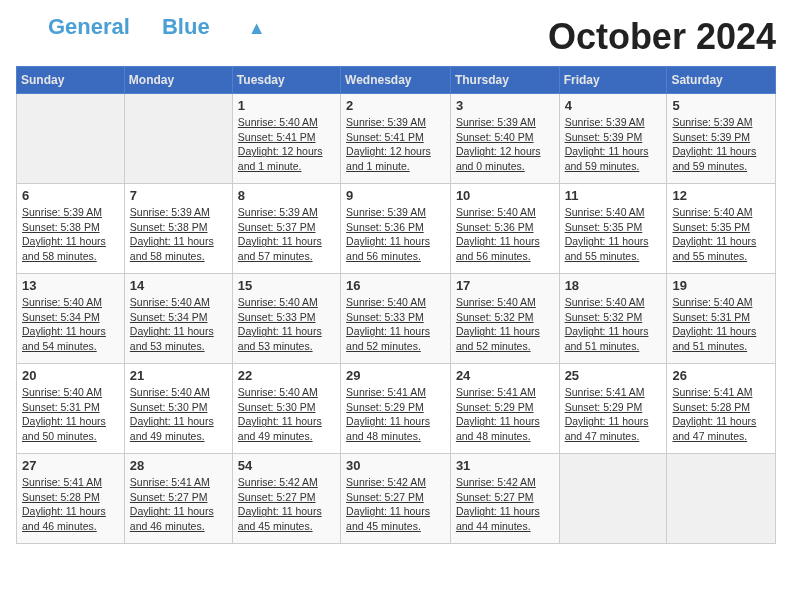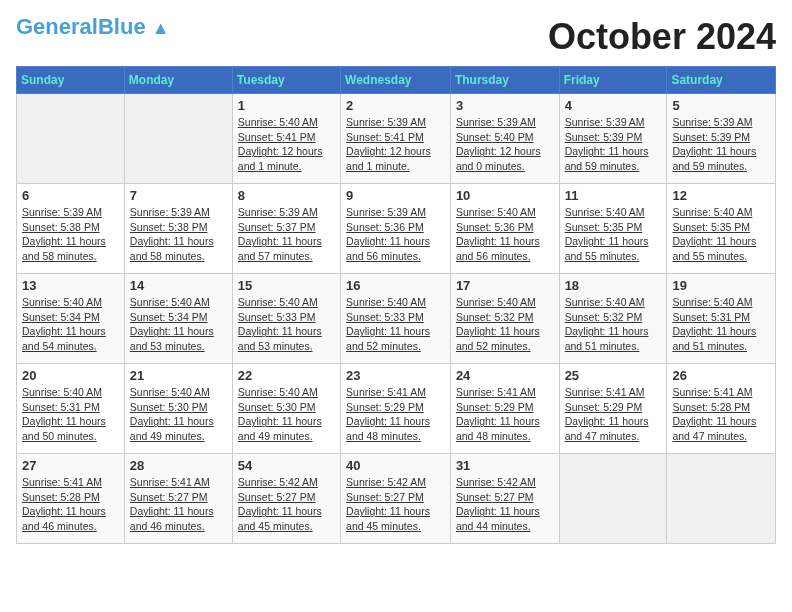--- a/index.html
+++ b/index.html
@@ -22,41 +22,42 @@
       align-items: flex-start;
     }
     .logo-text {
       font-size: 22px;
       font-weight: bold;
       color: #1a3a6b;
       line-height: 1;
     }
     .logo-text span {
       color: #4a9fd4;
+      margin-left: 32px;
     }
     .title-section {
       text-align: left;
     }
     .month-title {
       font-size: 36px;
       font-weight: bold;
       color: #222;
     }
     .location-title {
       font-size: 15px;
       color: #444;
     }
     table {
       width: 100%;
       border-collapse: collapse;
       font-size: 11px;
     }
     thead tr th {
       background: #3a6bbf;
-      color: #5eead4;
+      color: #e5e5e5;
       padding: 6px 4px;
       text-align: left;
       font-size: 12px;
       font-weight: bold;
       border: 1px solid #5080cc;
     }
     tbody tr td {
       border: 1px solid #ccc;
       vertical-align: top;
       padding: 4px 5px;
@@ -203,21 +204,21 @@
         </td>
         <td>
           <span class="day-num">21</span>
           <div class="cell-content">Sunrise: 5:40 AM<br>Sunset: 5:30 PM<br>Daylight: 11 hours and 49 minutes.</div>
         </td>
         <td>
           <span class="day-num">22</span>
           <div class="cell-content">Sunrise: 5:40 AM<br>Sunset: 5:30 PM<br>Daylight: 11 hours and 49 minutes.</div>
         </td>
         <td>
-          <span class="day-num">23</span>
+          <span class="day-num">29</span>
           <div class="cell-content">Sunrise: 5:41 AM<br>Sunset: 5:29 PM<br>Daylight: 11 hours and 48 minutes.</div>
         </td>
         <td>
           <span class="day-num">24</span>
           <div class="cell-content">Sunrise: 5:41 AM<br>Sunset: 5:29 PM<br>Daylight: 11 hours and 48 minutes.</div>
         </td>
         <td>
           <span class="day-num">25</span>
           <div class="cell-content">Sunrise: 5:41 AM<br>Sunset: 5:29 PM<br>Daylight: 11 hours and 47 minutes.</div>
         </td>
@@ -233,21 +234,21 @@
         </td>
         <td>
           <span class="day-num">28</span>
           <div class="cell-content">Sunrise: 5:41 AM<br>Sunset: 5:27 PM<br>Daylight: 11 hours and 46 minutes.</div>
         </td>
         <td>
           <span class="day-num">54</span>
           <div class="cell-content">Sunrise: 5:42 AM<br>Sunset: 5:27 PM<br>Daylight: 11 hours and 45 minutes.</div>
         </td>
         <td>
-          <span class="day-num">40</span>
+          <span class="day-num">30</span>
           <div class="cell-content">Sunrise: 5:42 AM<br>Sunset: 5:27 PM<br>Daylight: 11 hours and 45 minutes.</div>
         </td>
         <td>
           <span class="day-num">31</span>
           <div class="cell-content">Sunrise: 5:42 AM<br>Sunset: 5:27 PM<br>Daylight: 11 hours and 44 minutes.</div>
         </td>
         <td class="empty-cell"></td>
         <td class="empty-cell"></td>
       </tr>
     </tbody>

